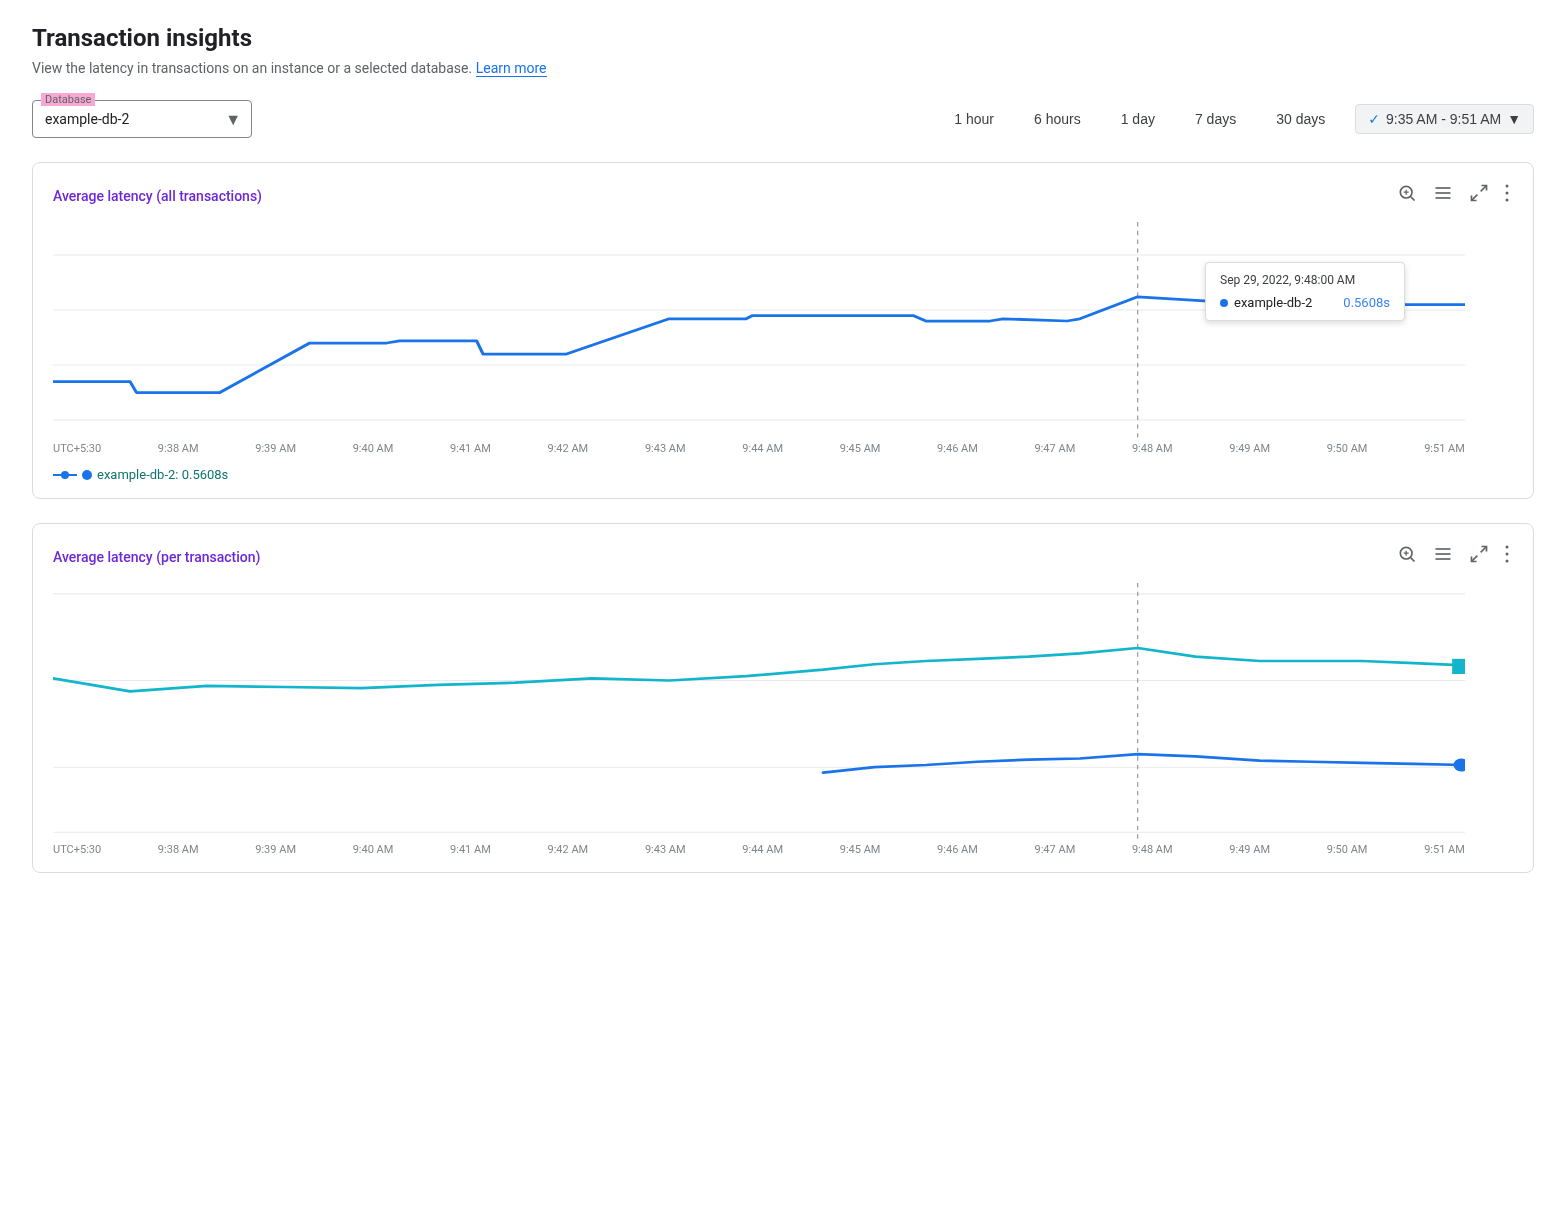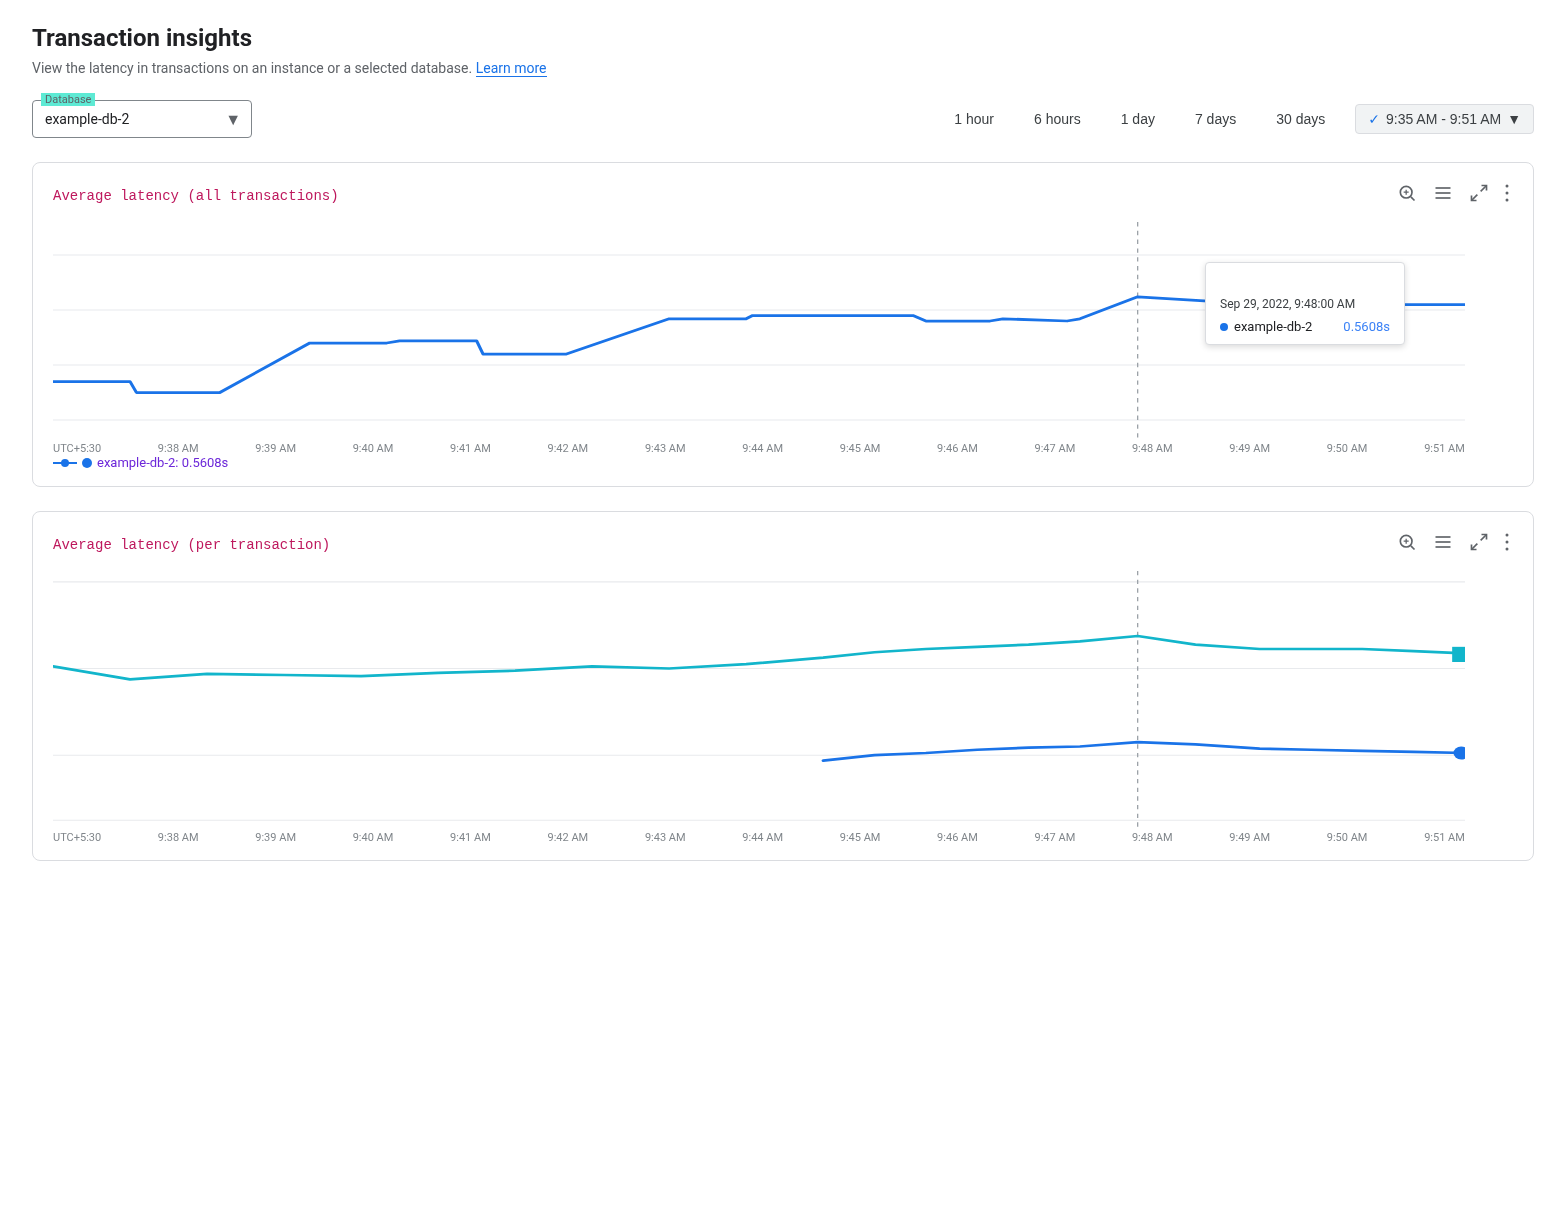--- a/index.html
+++ b/index.html
@@ -5,44 +5,44 @@
     * { box-sizing: border-box; margin: 0; padding: 0; }
     body { font-family: 'Google Sans', Roboto, Arial, sans-serif; background: #fff; color: #202124; font-size: 14px; padding: 24px 32px; }
 
     .page-title { font-size: 24px; font-weight: 700; margin-bottom: 8px; }
     .page-subtitle { font-size: 14px; color: #5f6368; margin-bottom: 24px; }
     .page-subtitle a { color: #1a73e8; text-decoration: none; border-bottom: 1px solid #1a73e8; }
 
     .controls-row { display: flex; align-items: center; justify-content: space-between; margin-bottom: 24px; }
 
     .db-select-wrapper { position: relative; border: 1px solid #80868b; border-radius: 4px; padding: 4px 12px; min-width: 220px; }
-    .db-select-label { font-size: 11px; color: #5f6368; position: absolute; top: -8px; left: 8px; background: #5eead4; padding: 0 4px; }
+    .db-select-label { font-size: 11px; color: #5f6368; position: absolute; top: -8px; left: 8px; background: #f9a8d4; padding: 0 4px; }
     .db-select-value { font-size: 14px; color: #202124; padding: 6px 24px 6px 0; display: block; }
     .db-select-arrow { position: absolute; right: 10px; top: 50%; transform: translateY(-50%); color: #5f6368; font-size: 16px; }
 
     .time-controls { display: flex; align-items: center; gap: 20px; }
     .time-btn { background: none; border: none; cursor: pointer; font-size: 14px; color: #3c4043; padding: 6px 10px; border-radius: 4px; }
     .time-range-btn { display: flex; align-items: center; gap: 6px; background: #f1f3f4; border: 1px solid #dadce0; border-radius: 4px; padding: 6px 12px; cursor: pointer; font-size: 14px; color: #3c4043; }
     .time-range-btn .check { color: #1a73e8; }
 
     .chart-card { border: 1px solid #dadce0; border-radius: 8px; padding: 16px 20px; margin-bottom: 24px; }
     .chart-header { display: flex; align-items: center; justify-content: space-between; margin-bottom: 8px; }
-    .chart-title { font-size: 14px; font-weight: 500; color: #be185d; font-family: Liberation Mono, monospace; }
+    .chart-title { font-size: 14px; font-weight: 500; color: #6d28d9; }
     .chart-actions { display: flex; gap: 8px; align-items: center; }
     .chart-icon-btn { background: none; border: none; cursor: pointer; color: #5f6368; font-size: 18px; padding: 4px; border-radius: 4px; }
 
     .chart-area { position: relative; height: 220px; margin-top: 10px; }
     .chart-svg { width: 100%; height: 100%; }
-    .chart-legend { display: flex; align-items: center; gap: 5px; font-size: 13px; color: #6d28d9; }
+    .chart-legend { display: flex; align-items: center; gap: 5px; margin-top: 12px; font-size: 13px; color: #0f766e; }
     .legend-line { width: 24px; height: 2px; background: #1a73e8; display: inline-block; position: relative; }
     .legend-line::after { content: ''; width: 8px; height: 8px; background: #1a73e8; border-radius: 50%; position: absolute; top: -3px; left: 8px; }
     .legend-dot { width: 10px; height: 10px; background: #1a73e8; border-radius: 50%; display: inline-block; }
 
     .tooltip-box { position: absolute; background: #fff; border: 1px solid #dadce0; border-radius: 4px; padding: 10px 14px; box-shadow: 0 2px 6px rgba(0,0,0,0.15); font-size: 13px; right: 60px; top: 40px; min-width: 200px; z-index: 10; }
-    .tooltip-time { color: #3c4043; font-size: 12px; margin-bottom: 8px; margin-top: 24px; }
+    .tooltip-time { color: #3c4043; font-size: 12px; margin-bottom: 8px; }
     .tooltip-row { display: flex; align-items: center; justify-content: space-between; gap: 16px; }
     .tooltip-db { display: flex; align-items: center; gap: 6px; }
     .tooltip-dot { width: 8px; height: 8px; background: #1a73e8; border-radius: 50%; }
     .tooltip-value { font-weight: 400; color: #3b82f6; }
 
     .x-axis-labels { display: flex; justify-content: space-between; font-size: 11px; color: #80868b; padding: 0 0; }
 
     .chart-wrapper { position: relative; }
     .chart-y-axis { position: absolute; right: 0; top: 0; height: 220px; display: flex; flex-direction: column; justify-content: space-between; align-items: flex-end; font-size: 11px; color: #80868b; padding-bottom: 4px; width: 40px; }
     .chart-inner { margin-right: 48px; position: relative; }

